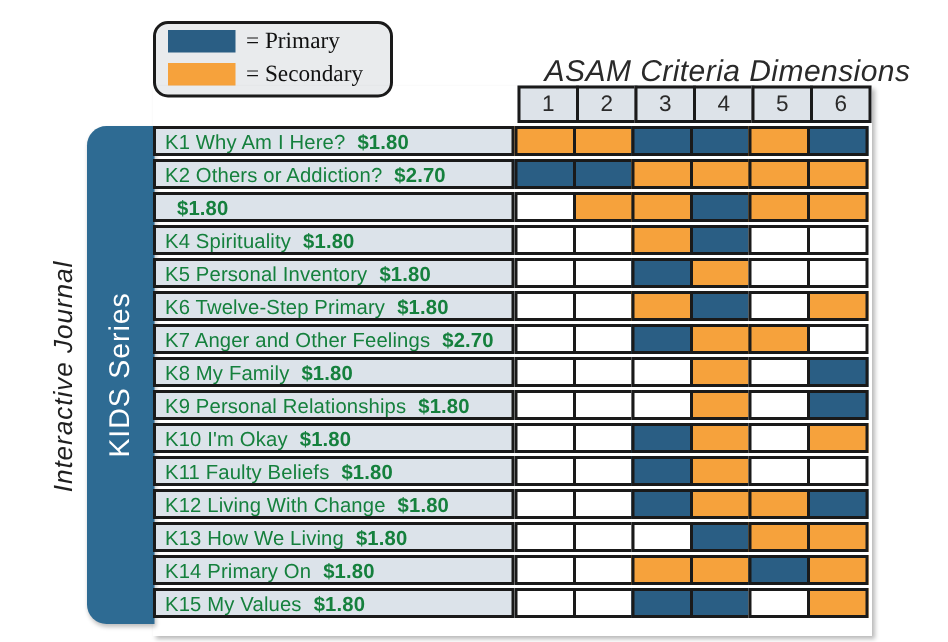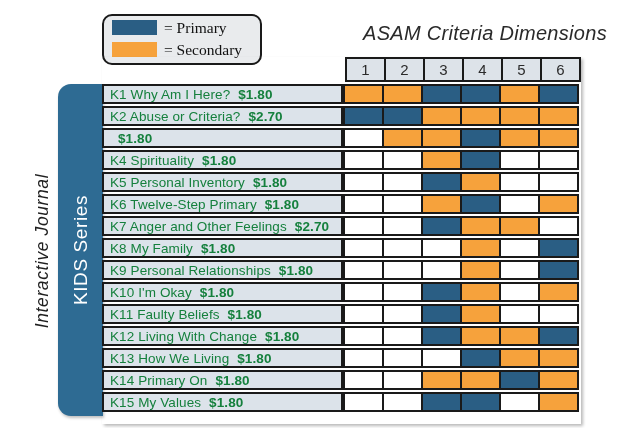--- a/index.html
+++ b/index.html
@@ -17,21 +17,21 @@
   }
   .legend-row { display:flex; align-items:center; gap:7px; }
   .swatch { width:45px; height:15px; flex:0 0 auto; }
   .legend-text {
     font-family:"Liberation Serif", serif; font-size:15.5px; color:#111;
     white-space:nowrap; line-height:1;
   }
 
   
   .chart-title {
-    position:absolute; left:338px; top:22px; width:294px;
+    position:absolute; left:338px; top:37px; width:294px;
     text-align:center; font-style:italic; font-size:20px; font-weight:500;
     color:#2a2a2a; letter-spacing:0.3px; white-space:nowrap;
   }
 
   
   .interactive-journal {
     position:absolute; left:-68px; top:238px; width:220px; height:26px;
     transform:rotate(-90deg); transform-origin:center;
     text-align:center; font-style:italic; font-size:17.5px; color:#1f1f1f;
     letter-spacing:0.6px; white-space:nowrap; line-height:26px;
@@ -123,21 +123,21 @@
           </div>
           <div class="cell secondary"></div>
           <div class="cell secondary"></div>
           <div class="cell primary"></div>
           <div class="cell primary"></div>
           <div class="cell secondary"></div>
           <div class="cell primary"></div>
         </div>
         <div class="row">
           <div class="label-cell">
-            <span class="jt">K2 Abuse or Criteria?</span>
+            <span class="jt">K2 Others or Addiction?</span>
             <span class="jp">$2.70</span>
           </div>
           <div class="cell primary"></div>
           <div class="cell primary"></div>
           <div class="cell secondary"></div>
           <div class="cell secondary"></div>
           <div class="cell secondary"></div>
           <div class="cell secondary"></div>
         </div>
         <div class="row">

